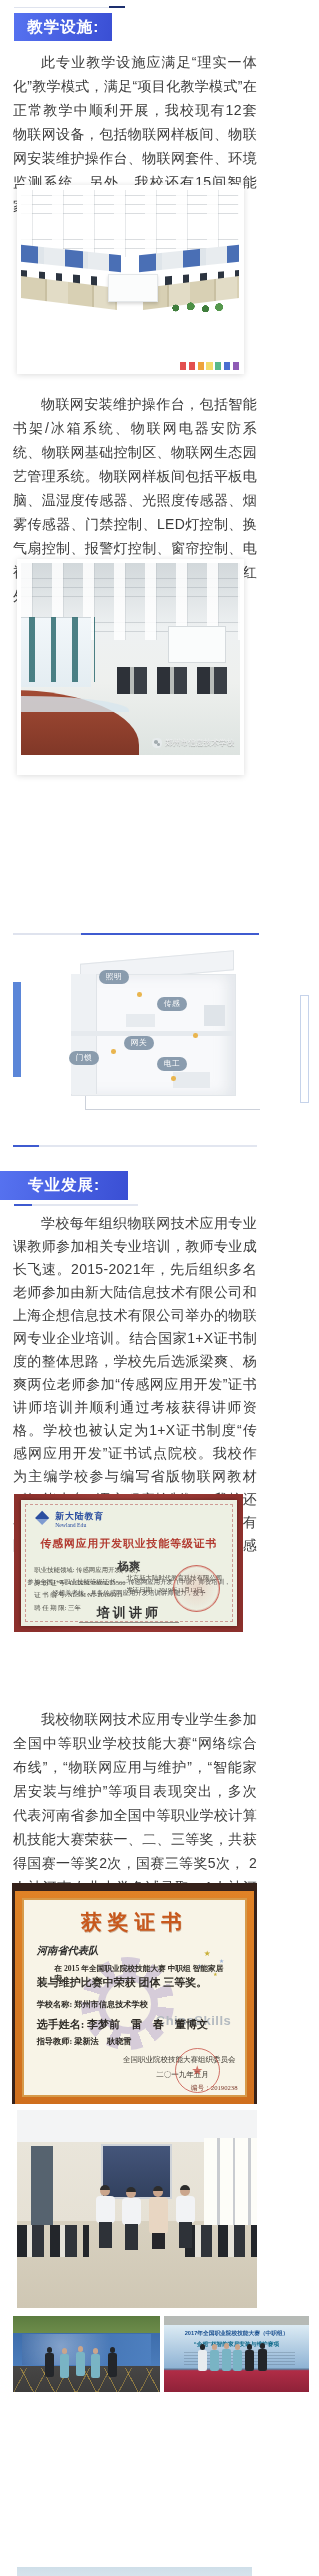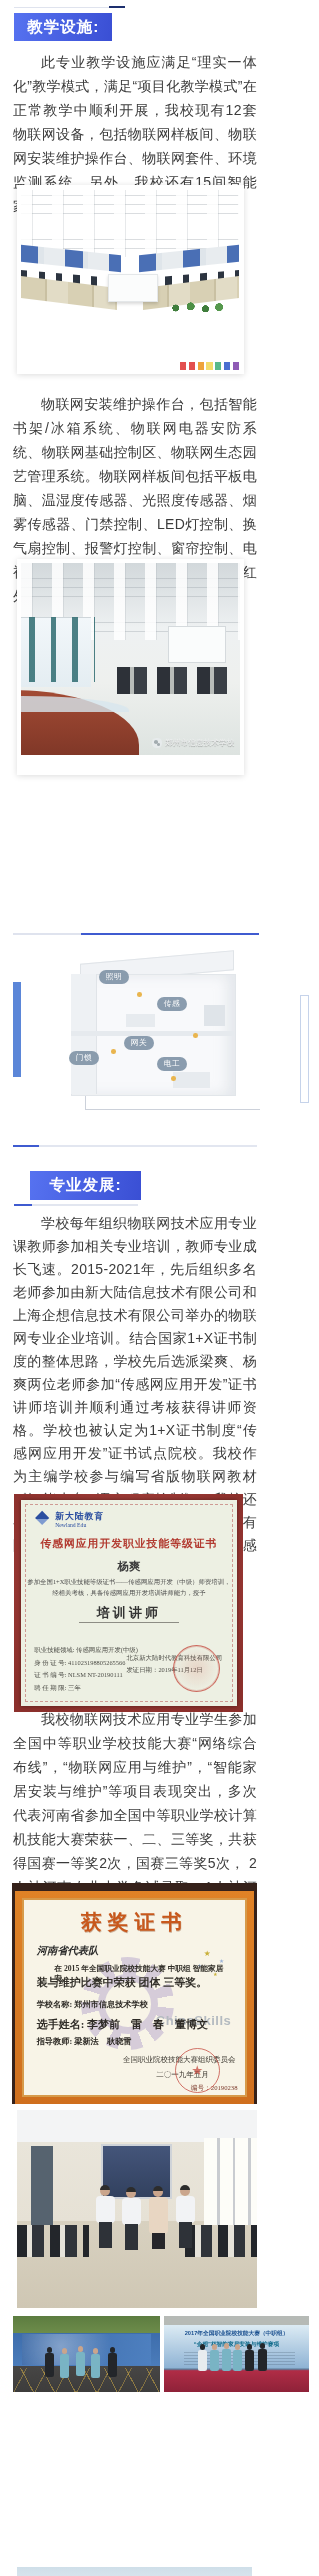--- a/index.html
+++ b/index.html
@@ -70,21 +70,21 @@
   .h-slab{position:absolute;left:21.6px;top:75px;width:163px;height:4.6px;background:#e6eaee;}
   .h-wall{position:absolute;left:21.6px;top:17.5px;width:25px;height:120px;background:#eef1f4;border-right:0.5px solid #e0e4e8;}
   .h-furn1{position:absolute;left:77px;top:58px;width:29px;height:13.4px;background:#e7ebef;}
   .h-furn2{position:absolute;left:124px;top:116px;width:37px;height:15.5px;background:#e7ebef;}
   .h-furn3{position:absolute;left:155px;top:49px;width:20.6px;height:20.6px;background:#dfe4e9;}
   .h-dot{position:absolute;width:4.6px;height:4.6px;border-radius:50%;background:#e9b54e;}
   .pill{position:absolute;background:#8598aa;color:#fff;font-size:7.7px;line-height:1;
         padding:3.1px 6.7px;border-radius:7.7px;opacity:.95;letter-spacing:0.5px;}
   .badge-underline i{position:absolute;height:1.5px;top:0;}
   
-  .cert1{position:absolute;left:14.4px;top:1494px;width:229px;height:218px;
+  .cert1{position:absolute;left:14.4px;top:1494px;width:229px;height:138px;
      background:radial-gradient(circle at 50% 40%,#ad4540,#8c302c 85%);}
   .cert1 .paper{position:absolute;inset:5.7px 6.7px;background:#edf0e3;box-shadow:0 0 4.1px rgba(0,0,0,.4);}
   .cert1 .inner{position:absolute;inset:4.1px;border:0.5px dashed #cf9a93;font-family:"Liberation Serif",serif;}
   .nl-diamond{position:absolute;left:11.3px;top:8.2px;width:10.3px;height:10.3px;transform:rotate(45deg);
      background:linear-gradient(135deg,#2b4ea0 55%,#7f9bd0 55%);}
   .nl-cn{position:absolute;left:29px;top:6.2px;color:#2b4ea0;font-weight:bold;font-size:8.8px;letter-spacing:1px;}
   .nl-en{position:absolute;left:29px;top:17px;color:#2b4ea0;font-size:5.7px;}
   .c1-title{position:absolute;left:0;right:0;top:32px;text-align:center;color:#b23a30;
      font-size:10.8px;font-weight:bold;letter-spacing:1px;}
   .c1-name{position:absolute;left:0;right:0;top:54px;text-align:center;color:#3c3c3c;font-size:11.3px;font-weight:bold;}
@@ -262,21 +262,21 @@
     <div class="pill" style="left:124px;top:80px;">网关</div>
     <div class="pill" style="left:69px;top:95px;">门锁</div>
     <div class="pill" style="left:157px;top:101px;">电工</div>
   </div>
 
   <div class="divider" style="top:1145px;">
     <i style="position:absolute;left:13px;width:26px;height:2.1px;background:#3f5bd0;"></i>
     <i style="position:absolute;left:39px;width:218px;height:2.1px;background:#e2e6f0;"></i>
   </div>
 
-  <div class="badge" style="left:30px;top:1171px;width:111px;height:29px;">
+  <div class="badge" style="left:0;top:1171px;width:128px;height:29px;">
     <span>专业发展:</span>
   </div>
   <div class="badge-underline" style="position:absolute;top:1204px;">
     <i style="left:14.4px;width:17.5px;background:#3f5bd0;"></i>
     <i style="left:32px;width:106px;background:#e2e6f0;"></i>
   </div>
 
   <p class="para lh45" style="top:1212px;">学校每年组织物联网技术应用专业课教师参加相关专业培训，教师专业成长飞速。2015-2021年，先后组织多名老师参加由新大陆信息技术有限公司和上海企想信息技术有限公司举办的物联网专业企业培训。结合国家1+X证书制度的整体思路，学校先后选派梁爽、杨爽两位老师参加“传感网应用开发”证书讲师培训并顺利通过考核获得讲师资格。学校也被认定为1+X证书制度“传感网应用开发”证书试点院校。我校作为主编学校参与编写省版物联网教材《智能小车C语言程序控制》，我校还参与编写了北京新大陆时代教育科技有限公司校企合作教材《传感器与传感网》。</p>
 
   <div class="cert1">

